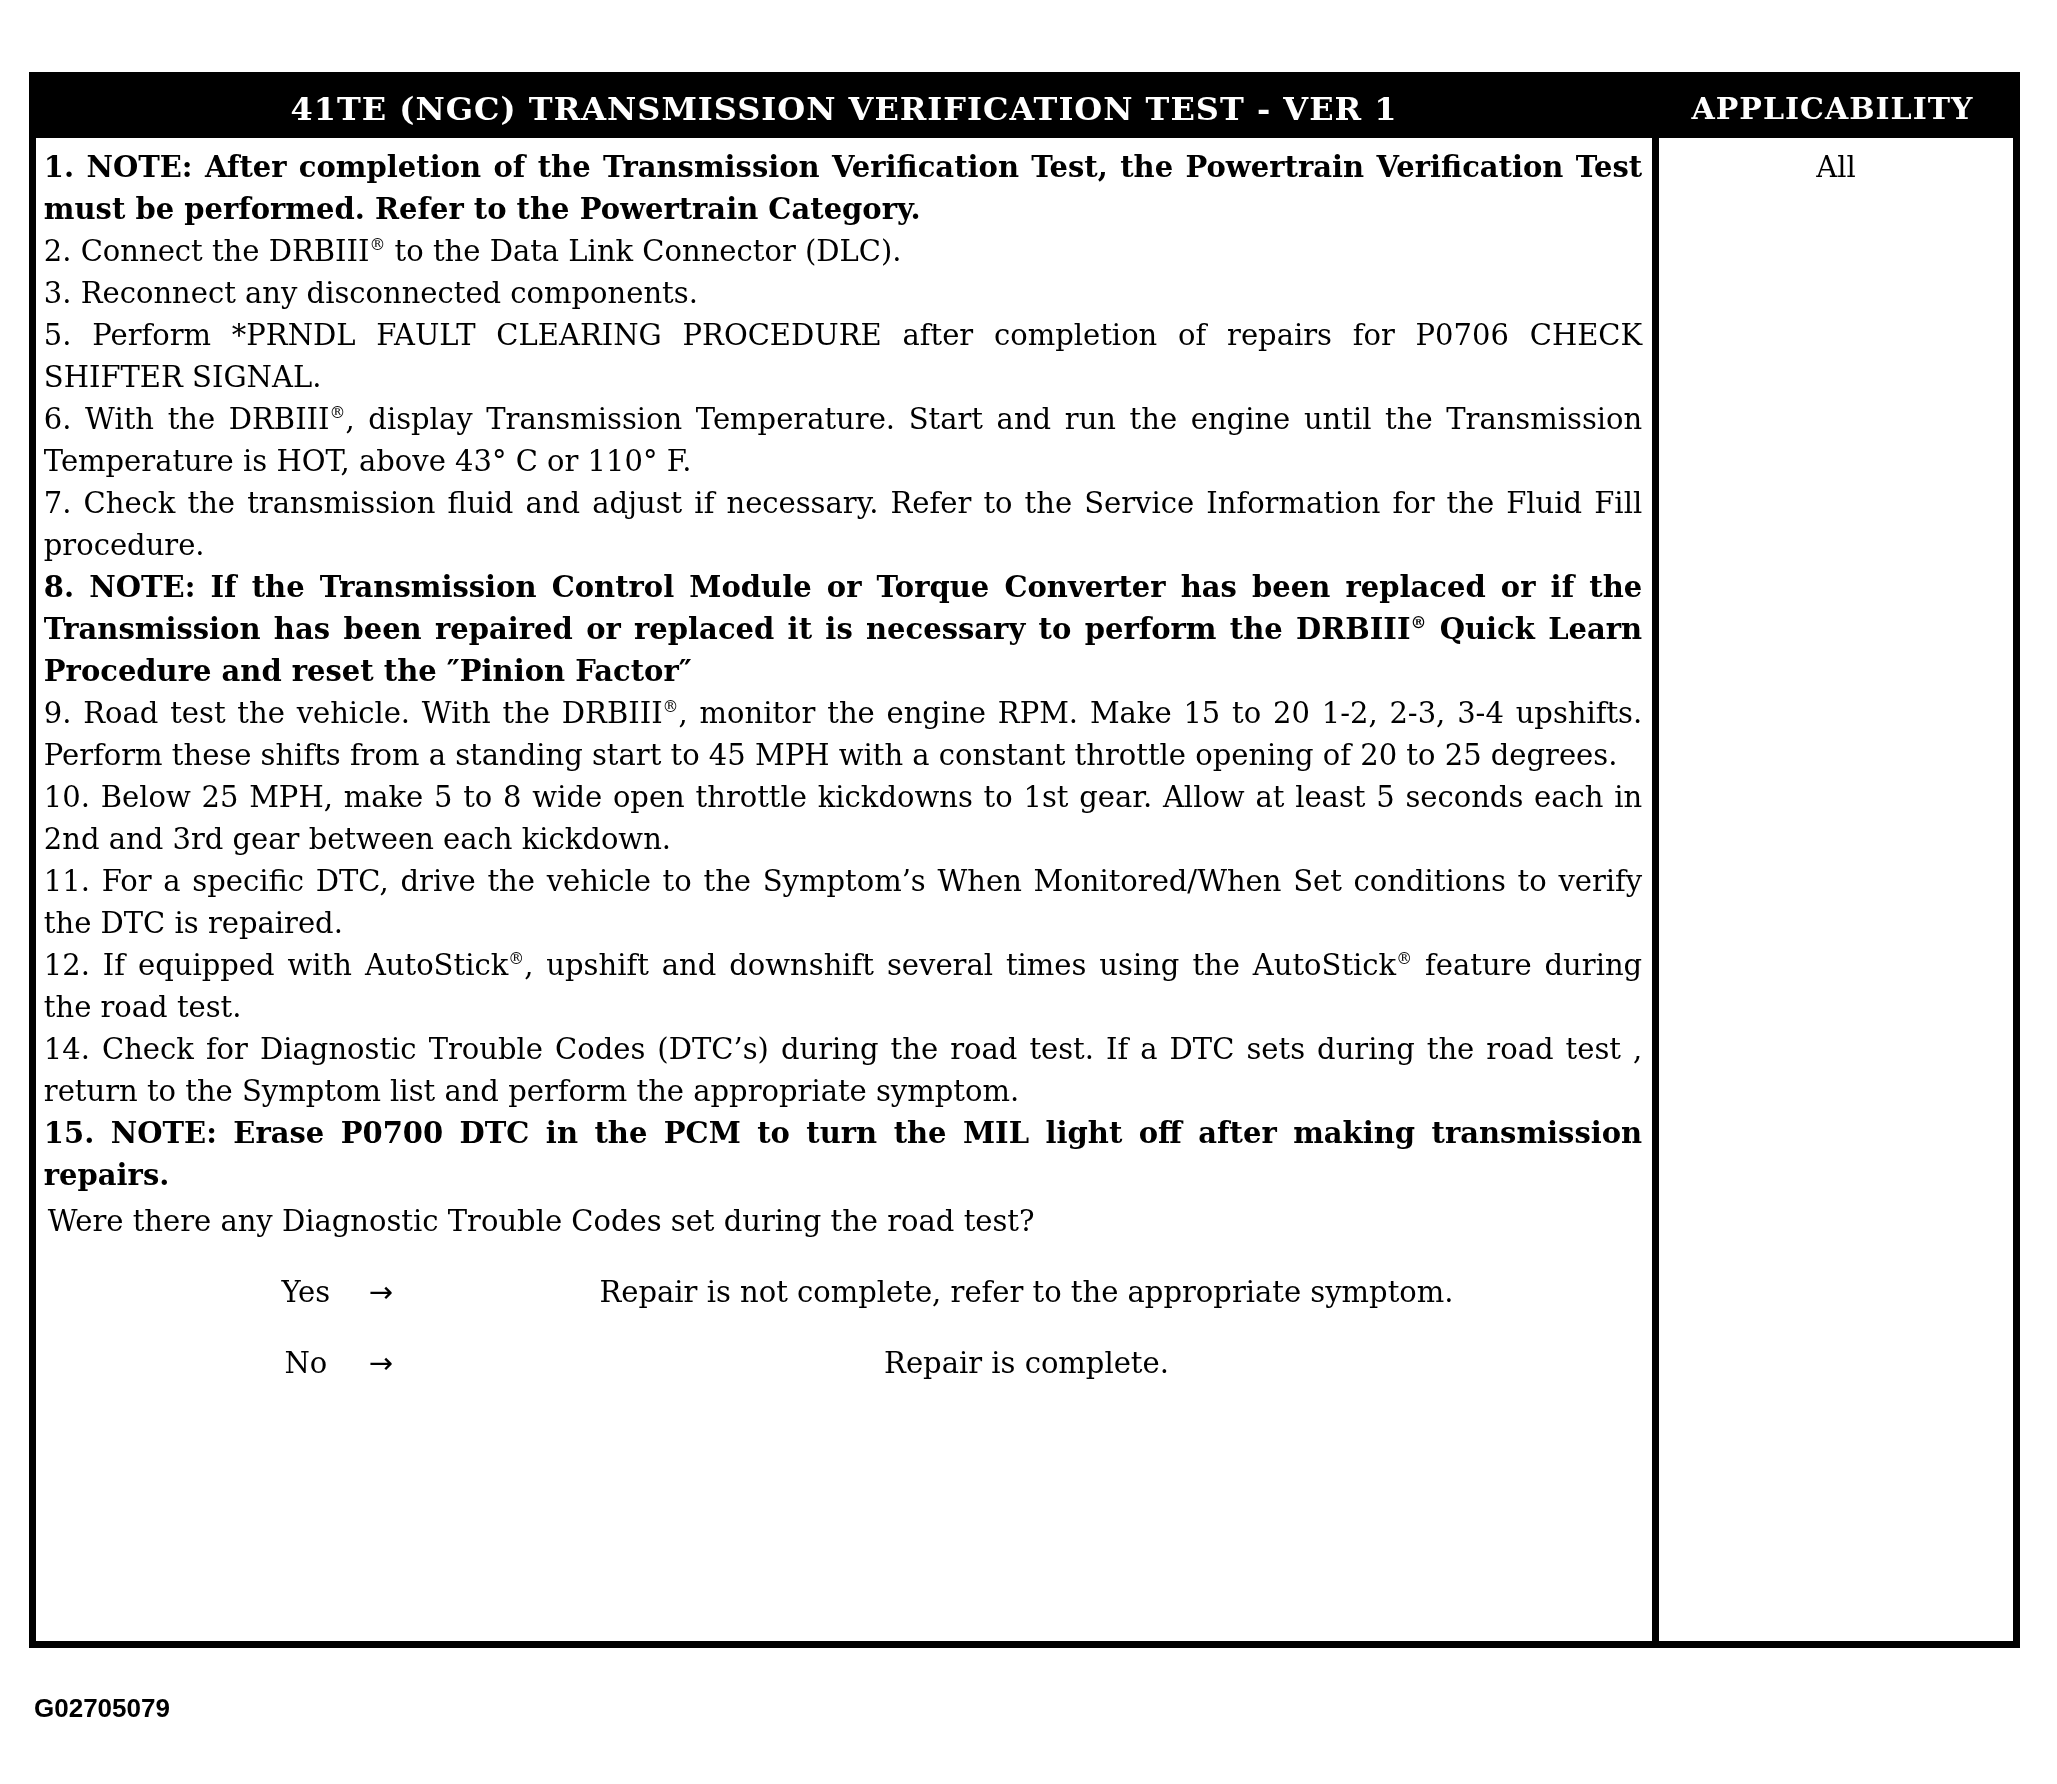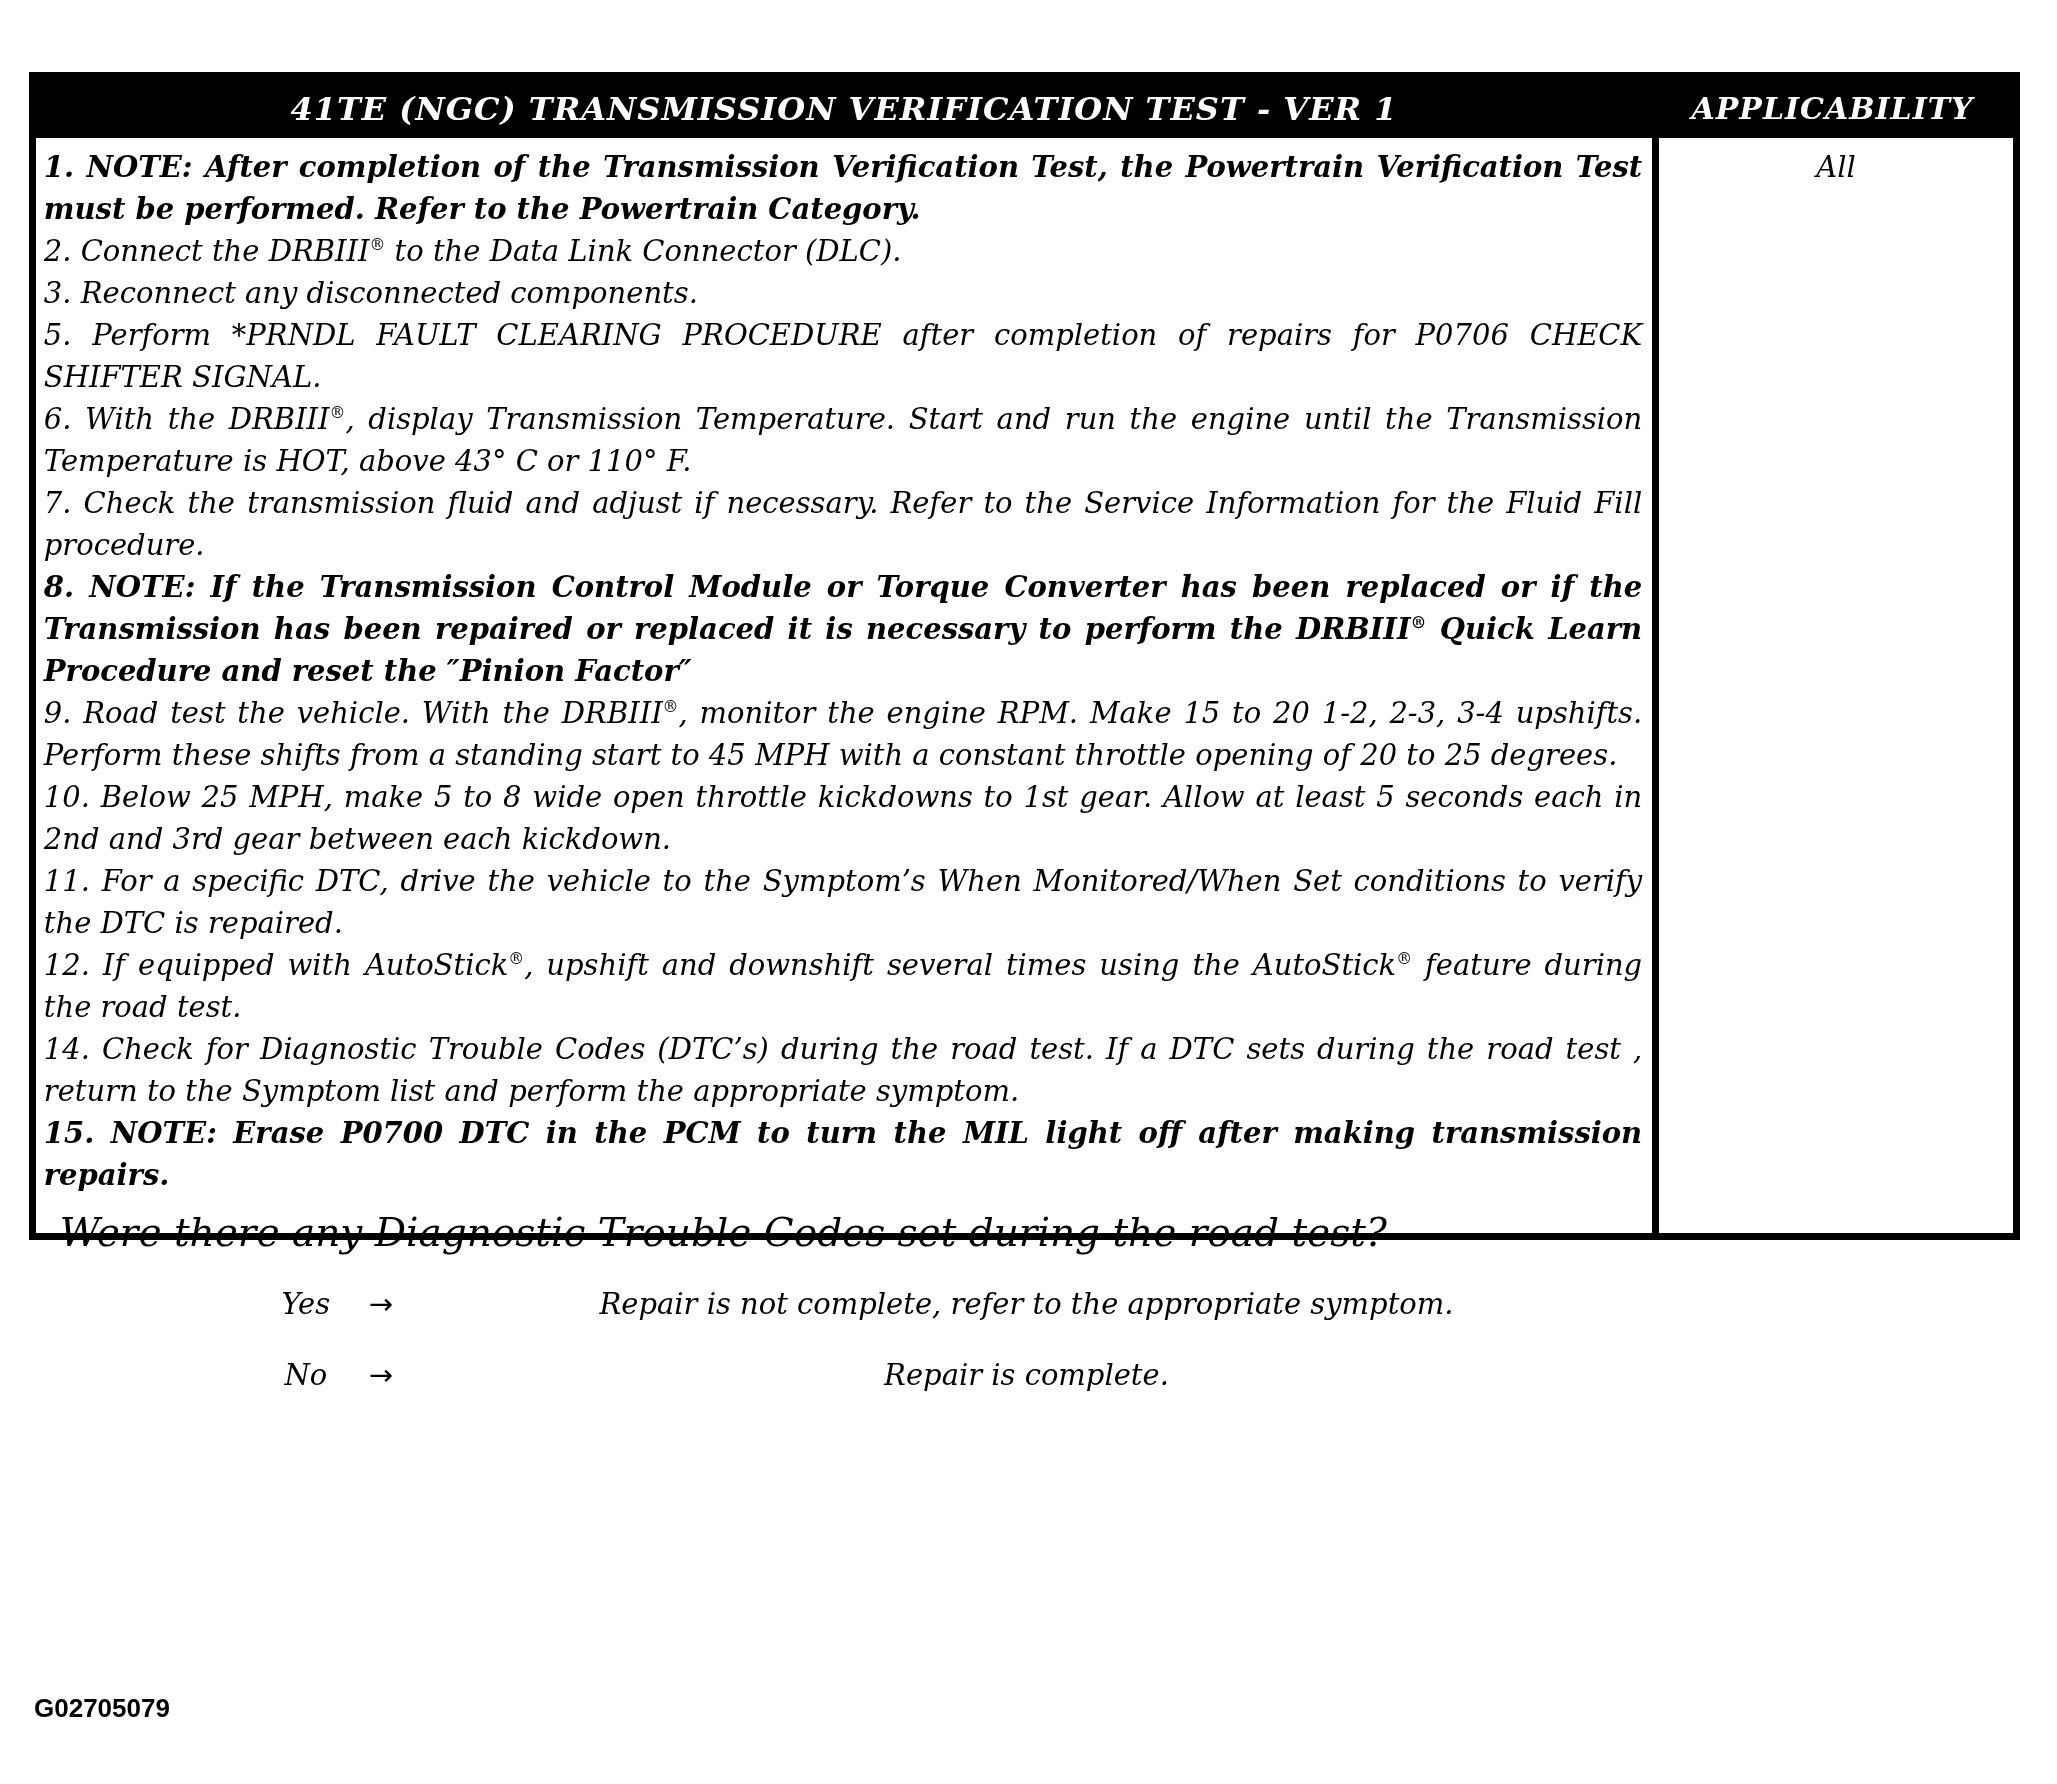--- a/index.html
+++ b/index.html
@@ -12,27 +12,26 @@
     height: 1785px;
     position: relative;
     font-family: "DejaVu Serif", serif;
     color: #000;
   }
   .doc-table {
     position: absolute;
     left: 29px;
     top: 72px;
     width: 1991px;
-    height: 1168px;
+    height: 1576px;
     border: 7.8px solid #000;
     box-sizing: border-box;
     display: flex;
     flex-direction: column;
     background: #ffffff;
-    font-style: italic;
   }
   .hdr-row {
     flex: none;
     height: 59px;
     background: #000;
     color: #fff;
     display: flex;
     align-items: center;
   }
   .hdr-title-cell {
@@ -72,22 +71,22 @@
     font-size: 29px;
   }
   .step {
     margin: 0;
     font-size: 29px;
     line-height: 42px;
     text-align: justify;
   }
   .step.bold { font-weight: bold; }
   .question {
-    margin: 16px;
-    font-size: 39px;
+    margin: 4px;
+    font-size: 29px;
     line-height: 42px;
   }
   .answer-row {
     display: flex;
     align-items: baseline;
     margin-top: 29px;
     padding-left: 217px;
     font-size: 29px;
     line-height: 42px;
     text-align: center;

